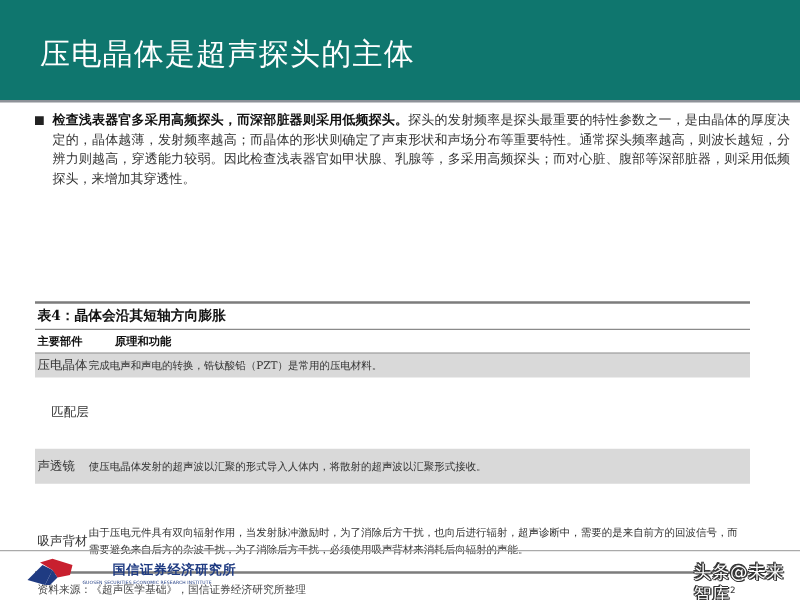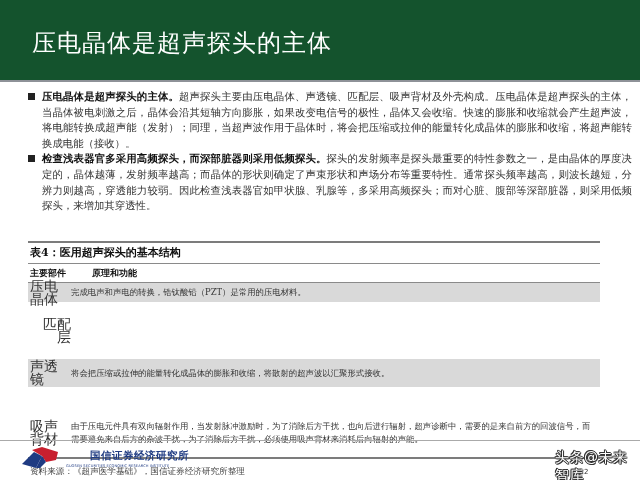--- a/index.html
+++ b/index.html
@@ -1,37 +1,37 @@
 <!DOCTYPE html>
 <html><head>
 <meta charset="utf-8">
 <style>
   * { margin: 0; padding: 0; box-sizing: border-box; }
   html, body { width: 640px; height: 480px; overflow: hidden; background: #ffffff; }
   body { position: relative; font-family: "DejaVu Serif", "Liberation Serif", serif; color: #222; }
 
-  .header { position: absolute; left: 0; top: 0; width: 640px; height: 80px; background: #14532d; }
+  .header { position: absolute; left: 0; top: 0; width: 640px; height: 80px; background: #0f766e; }
   .header-title { position: absolute; left: 32px; top: 27px; font-size: 24px; color: #ffffff; letter-spacing: 1px; font-family: "DejaVu Serif", serif; }
   .header-rule { position: absolute; left: 0; top: 80px; width: 640px; height: 2px; background: #8e9298; }
 
   .bullets { position: absolute; left: 28px; top: 89px; width: 604px; }
   .bullet { position: relative; padding-left: 14px; font-size: 10.4px; line-height: 15.6px; color: #333; text-align: justify; }
   .bullet .sq { position: absolute; left: 0; top: 4px; width: 7px; height: 7px; background: #222; }
   .bullet .lead { font-weight: bold; color: #111; }
 
   .table-wrap { position: absolute; left: 28px; top: 241px; width: 572px; }
   .table-top { height: 2px; background: #7c7c7c; }
   .table-title { height: 20px; font-size: 11px; font-weight: bold; line-height: 20px; color: #111; padding-left: 2px; }
   .rule { height: 1px; background: #8a8a8a; }
   .th-row { display: flex; height: 18px; align-items: center; font-size: 9px; font-weight: bold; color: #111; gap: 21px; }
   .c1 { width: 43px; padding-left: 2px; flex-shrink: 0; }
   .c2 { flex: 1; padding-left: 0px; padding-right: 8px; }
   .tr { display: flex; align-items: center; font-size: 8.4px; line-height: 13px; color: #333; }
   .tr.shade { background: #d9d9d9; }
-  .tr .c1 { font-size: 14px; }
+  .tr .c1 { font-size: 10px; }
   .r1 { height: 19px; margin-top: 0; }
   .r2 { height: 57px; text-align: right; }
   .r3 { height: 28px; }
   .r4 { height: 40px; margin-top: 26px; }
   .table-bottom { height: 2px; background: #7c7c7c; margin-top: 4px; }
   .source { font-size: 8.6px; color: #444; margin-top: 7px; padding-left: 2px; }
 
   .footer-rule { position: absolute; left: 0; top: 440px; width: 640px; height: 1px; background: #aaaaaa; }
   .logo { position: absolute; left: 20px; top: 446px; display: flex; align-items: center; }
   .logo-mark { width: 40px; height: 24px; position: relative; }
@@ -47,47 +47,43 @@
 <body>
 
 <div class="header">
   <div class="header-title">压电晶体是超声探头的主体</div>
 </div>
 <div class="header-rule"></div>
 
 <div class="bullets">
   <div class="bullet">
     <span class="sq"></span>
-    <span class="lead">压电晶体是超声探头的主体。</span><span>超声探头主要由压电晶体、声透镜、匹配层、吸声背材及外壳构成。压电晶体是超声探头的主体，当晶体被电刺激之后，晶体会沿其短轴方向膨胀，如果改变电信号的极性，晶体又会收缩。快速的膨胀和收缩就会产生超声波，将电能转换成超声能（发射）；同理，当超声波作用于晶体时，将会把压缩或拉伸的能量转化成晶体的膨胀和收缩，将超声能转换成电能（接收）。</span>
-  </div>
-  <div class="bullet">
-    <span class="sq"></span>
     <span class="lead">检查浅表器官多采用高频探头，而深部脏器则采用低频探头。</span><span>探头的发射频率是探头最重要的特性参数之一，是由晶体的厚度决定的，晶体越薄，发射频率越高；而晶体的形状则确定了声束形状和声场分布等重要特性。通常探头频率越高，则波长越短，分辨力则越高，穿透能力较弱。因此检查浅表器官如甲状腺、乳腺等，多采用高频探头；而对心脏、腹部等深部脏器，则采用低频探头，来增加其穿透性。</span>
   </div>
 </div>
 
 <div class="table-wrap">
   <div class="table-top"></div>
-  <div class="table-title">表4：医用超声探头的基本结构</div>
+  <div class="table-title">表4：晶体会沿其短轴方向膨胀</div>
   <div class="rule"></div>
   <div class="th-row">
     <div class="c1">主要部件</div>
     <div class="c2">原理和功能</div>
   </div>
   <div class="rule"></div>
   <div class="tr shade r1">
     <div class="c1">压电晶体</div>
     <div class="c2">完成电声和声电的转换，锆钛酸铅（PZT）是常用的压电材料。</div>
   </div>
   <div class="tr r2">
     <div class="c1">匹配层</div>
   </div>
   <div class="tr shade r3">
     <div class="c1">声透镜</div>
-    <div class="c2">将会把压缩或拉伸的能量转化成晶体的膨胀和收缩，将散射的超声波以汇聚形式接收。</div>
+    <div class="c2">使压电晶体发射的超声波以汇聚的形式导入人体内，将散射的超声波以汇聚形式接收。</div>
   </div>
   <div class="tr r4">
     <div class="c1">吸声背材</div>
     <div class="c2">由于压电元件具有双向辐射作用，当发射脉冲激励时，为了消除后方干扰，也向后进行辐射，超声诊断中，需要的是来自前方的回波信号，而需要避免来自后方的杂波干扰，为了消除后方干扰，必须使用吸声背材来消耗后向辐射的声能。</div>
   </div>
   <div class="table-bottom"></div>
   <div class="source">资料来源：《超声医学基础》，国信证券经济研究所整理</div>
 </div>
 
 <div class="footer-rule"></div>

